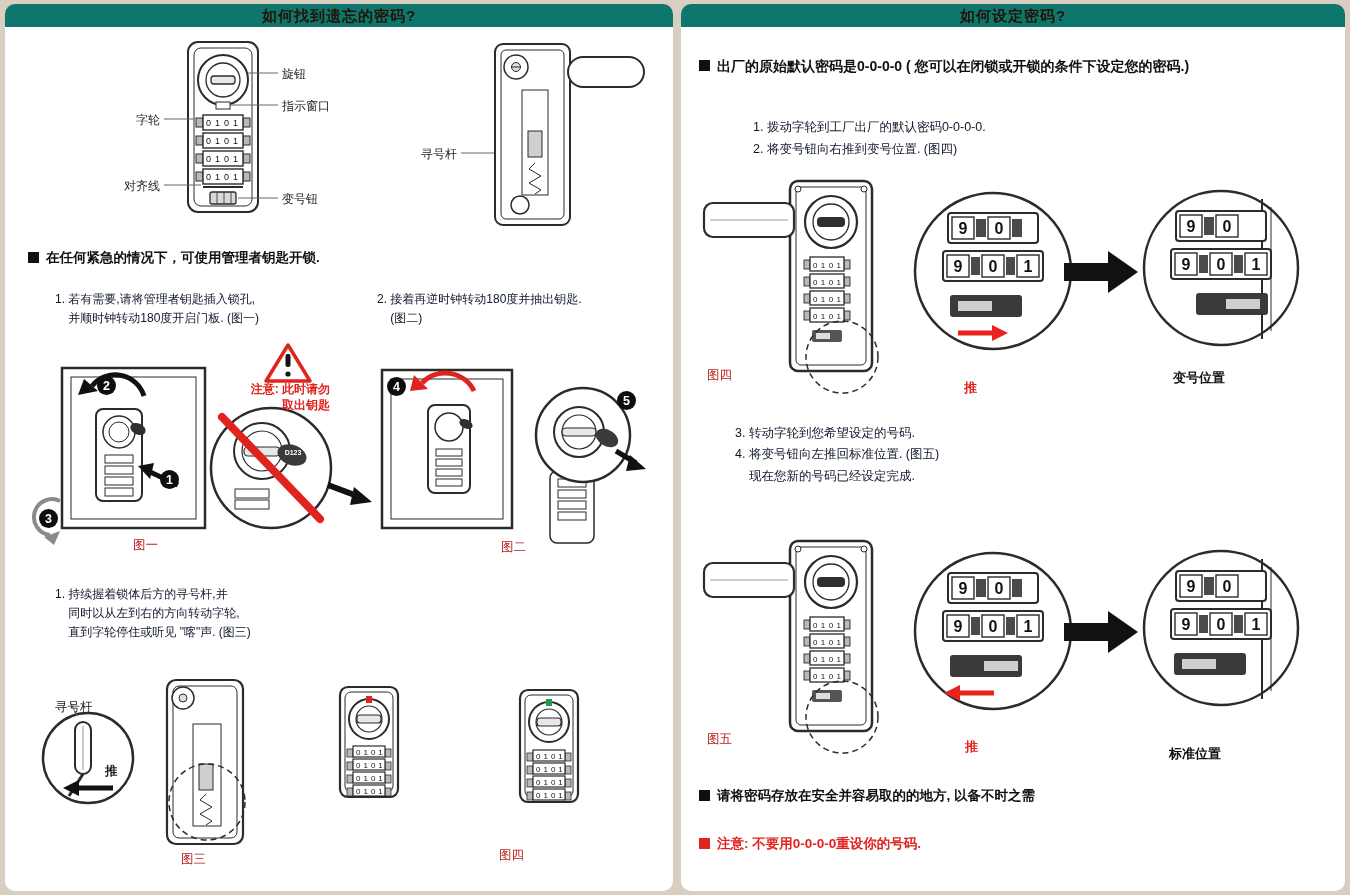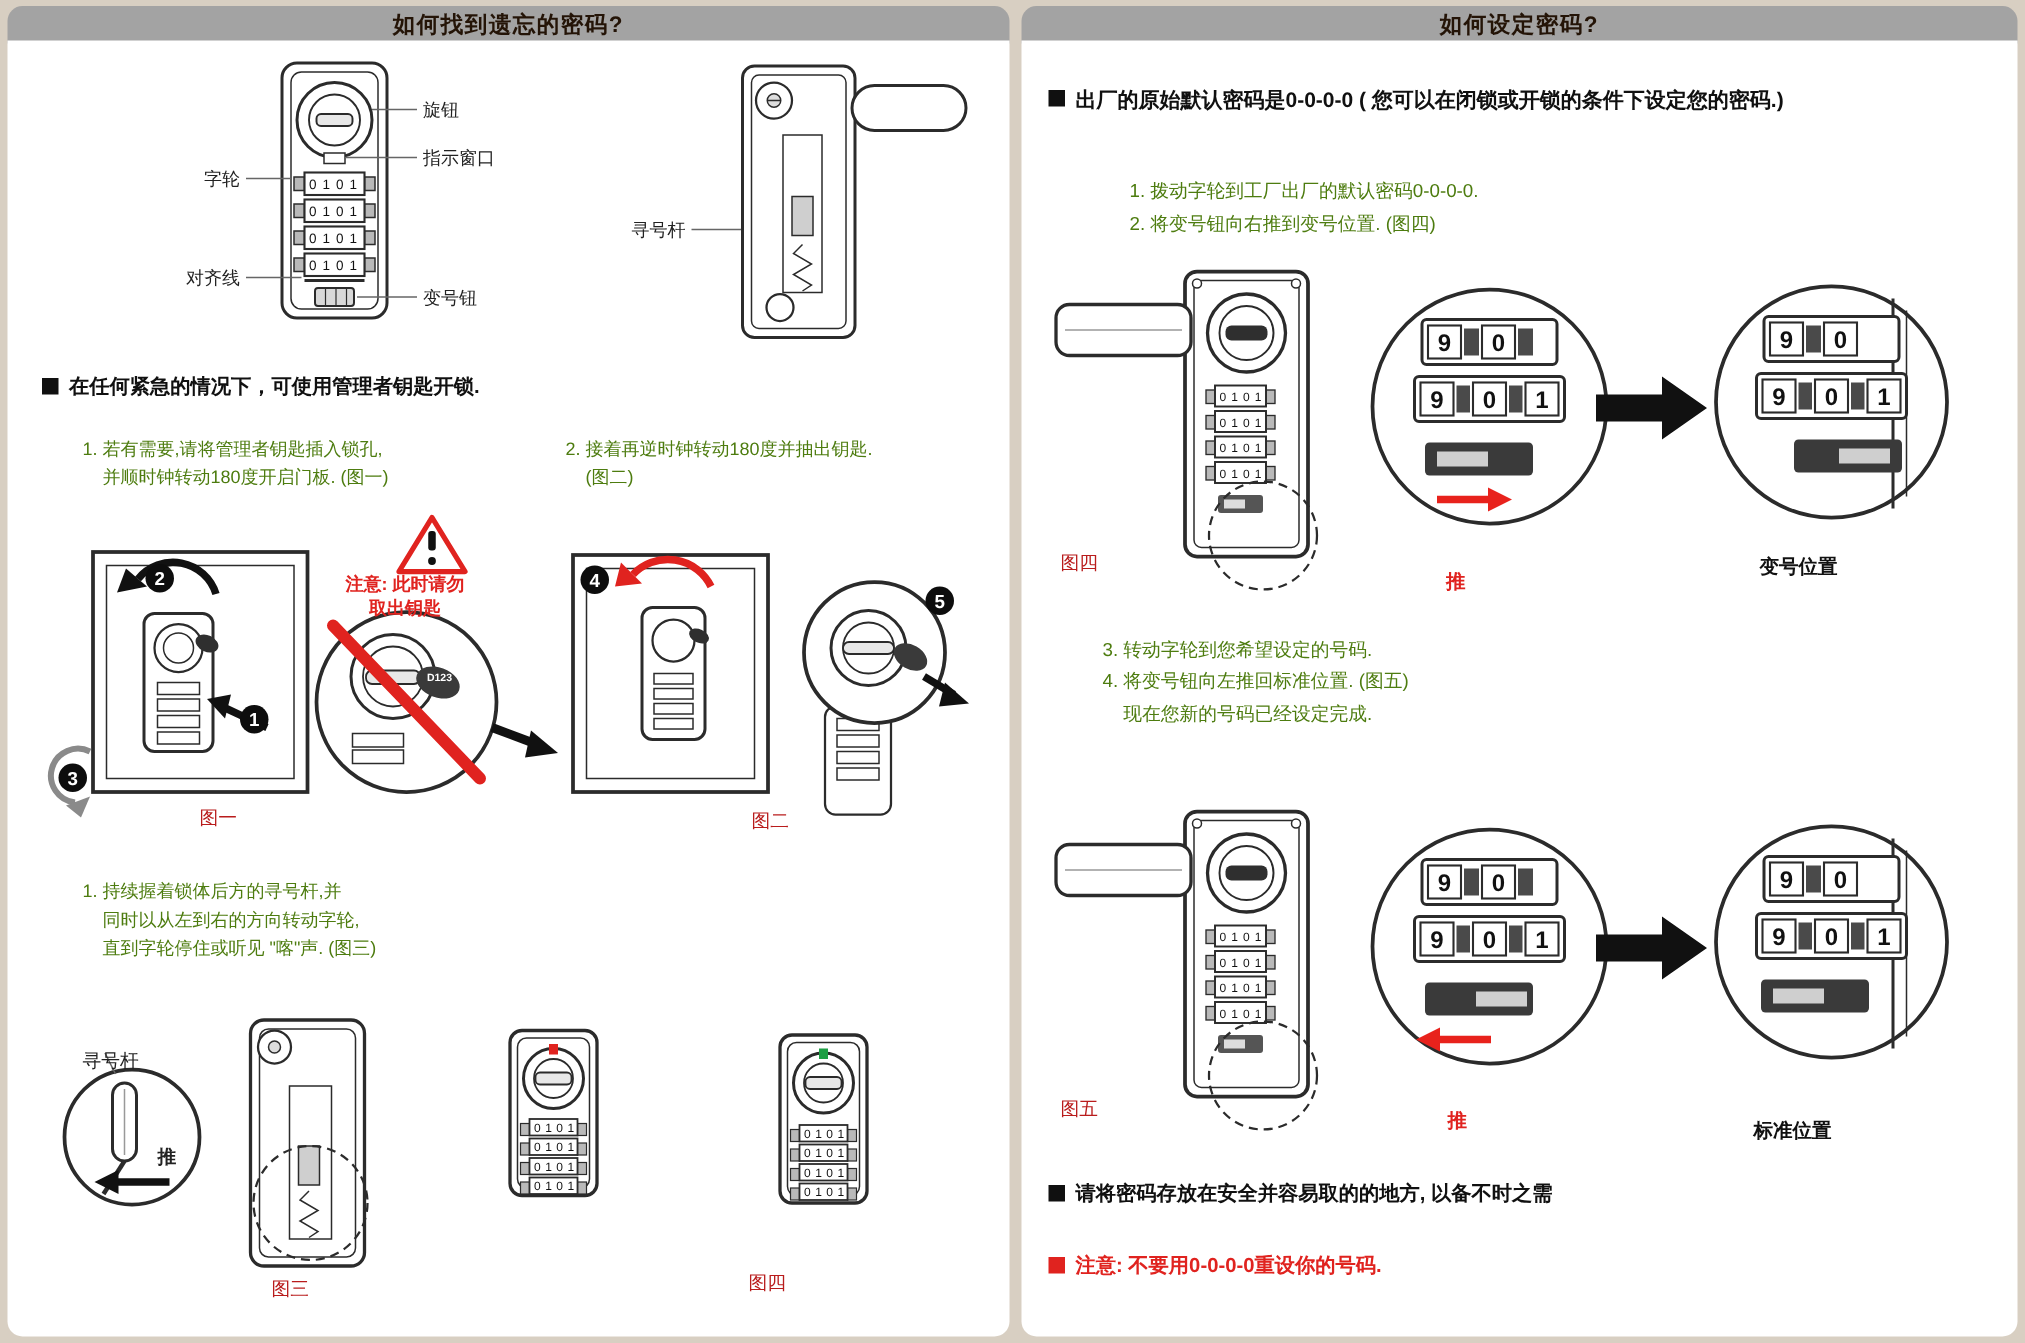--- a/index.html
+++ b/index.html
@@ -1,33 +1,33 @@
 <!DOCTYPE html>
 <html><head>
 <meta charset="utf-8">
 <style>
   html,body{margin:0;padding:0}
   body{width:1350px;height:895px;background:#d8cfc2;font-family:"Liberation Sans","DejaVu Sans",sans-serif;position:relative;overflow:hidden}
   .panel{position:absolute;top:4px}
   #panel-left{left:5px;width:668px;height:887px}
   #panel-right{left:681px;width:664px;height:887px}
-  .panel-header{height:25px;background:#a3a3a3;border-radius:10px 10px 0 0;display:flex;align-items:center;justify-content:center;font-weight:bold;font-size:15px;color:#241407;letter-spacing:1px}
+  .panel-header{height:25px;background:#0f766e;border-radius:10px 10px 0 0;display:flex;align-items:center;justify-content:center;font-weight:bold;font-size:15px;color:#241407;letter-spacing:1px}
   .panel-body{position:absolute;top:23px;left:0;right:0;bottom:0;background:#fff;border-radius:0 0 10px 10px}
   .abs{position:absolute}
-  .step{font-size:12px;line-height:1.6;color:#4d7c0f;white-space:pre-wrap}
+  .step{font-size:12px;line-height:1.6;color:#0f172a;white-space:pre-wrap}
   .h{display:flex;align-items:flex-start;gap:7px;font-weight:bold;color:#101010;font-size:13.5px;line-height:1.3}
   .h .sq{width:11px;height:11px;background:#101010;flex:none;margin-top:3px}
   .h.red{color:#e0231f}
   .h.red .sq{background:#e0231f}
   .caption{font-size:12.5px;color:#b91c1c}
   .lbl{font-size:12.5px;color:#222}
   .push{font-size:13px;font-weight:bold;color:#e0231f}
   .poslbl{font-size:13px;font-weight:bold;color:#111}
   .badge{width:19px;height:19px;border-radius:50%;background:#0d0d0d;color:#fff;font-size:12.5px;font-weight:bold;display:flex;align-items:center;justify-content:center}
-  .warn-text{font-size:12px;font-weight:bold;color:#e0231f;text-align:center;line-height:1.35}
+  .warn-text{font-size:12px;font-weight:bold;color:#e0231f;text-align:right;line-height:1.35}
   .key-code{font-size:7px;font-weight:bold;color:#fff;text-align:center}
   svg text{fill:#111}
   svg .callout-label{font-size:12px;fill:#222}
 </style>
 </head>
 <body>
 
 <section class="panel" id="panel-left">
   <div class="panel-header">如何找到遗忘的密码?</div>
   <div class="panel-body">

